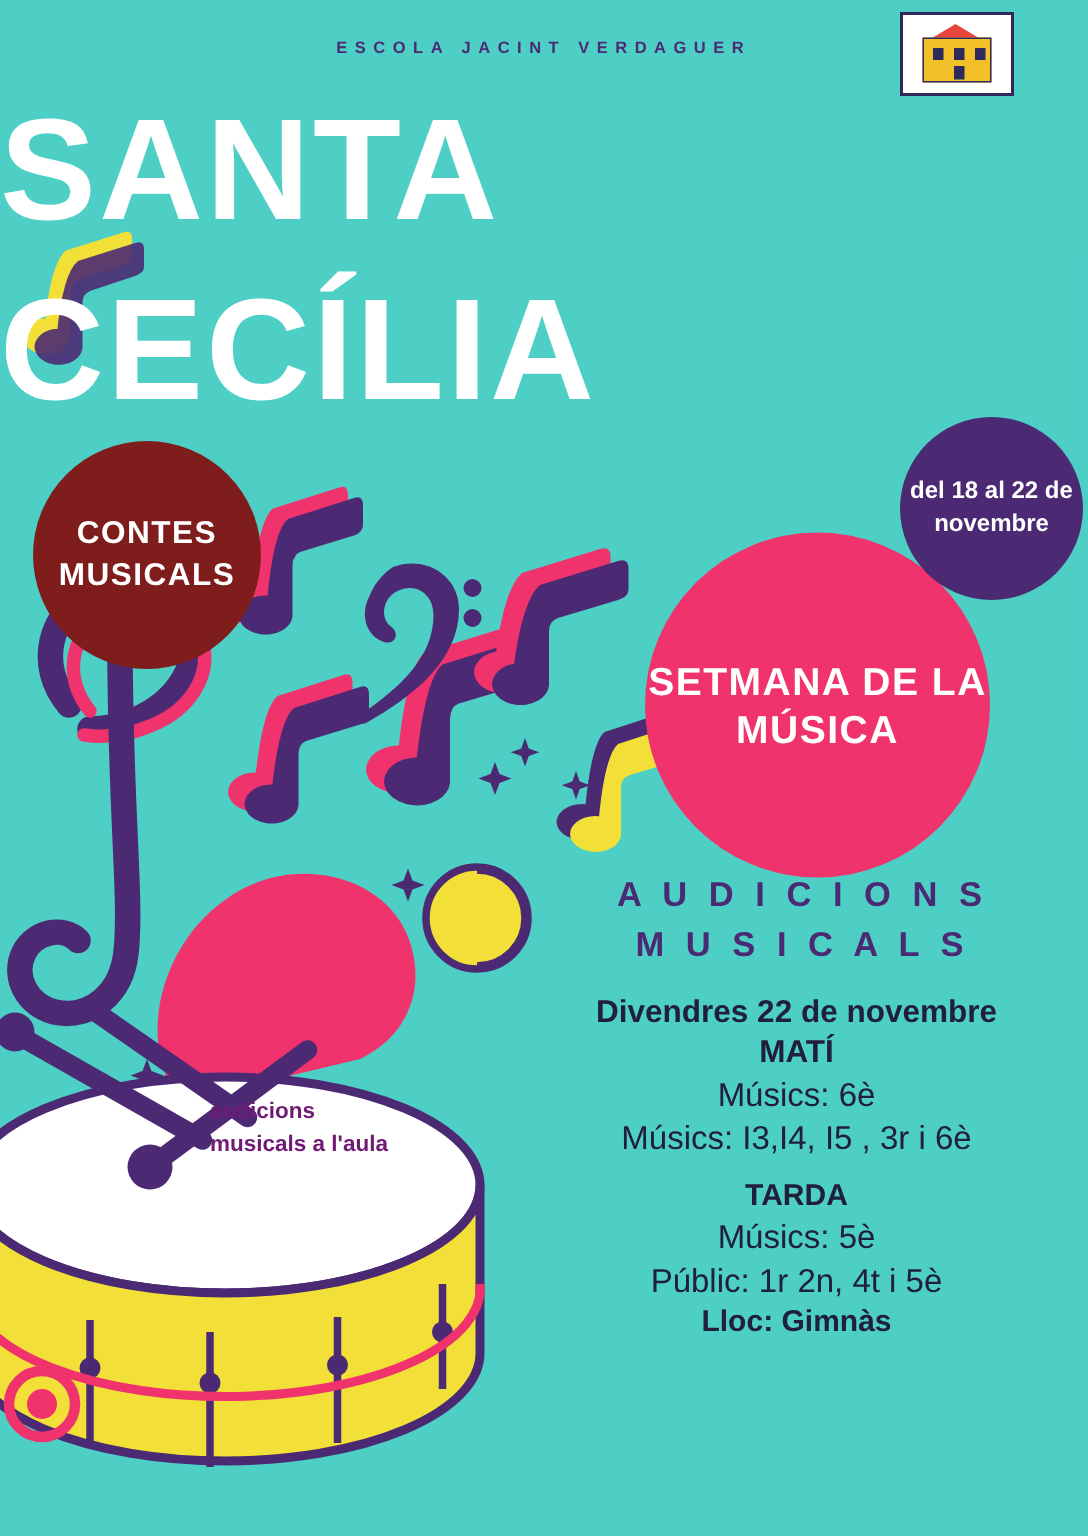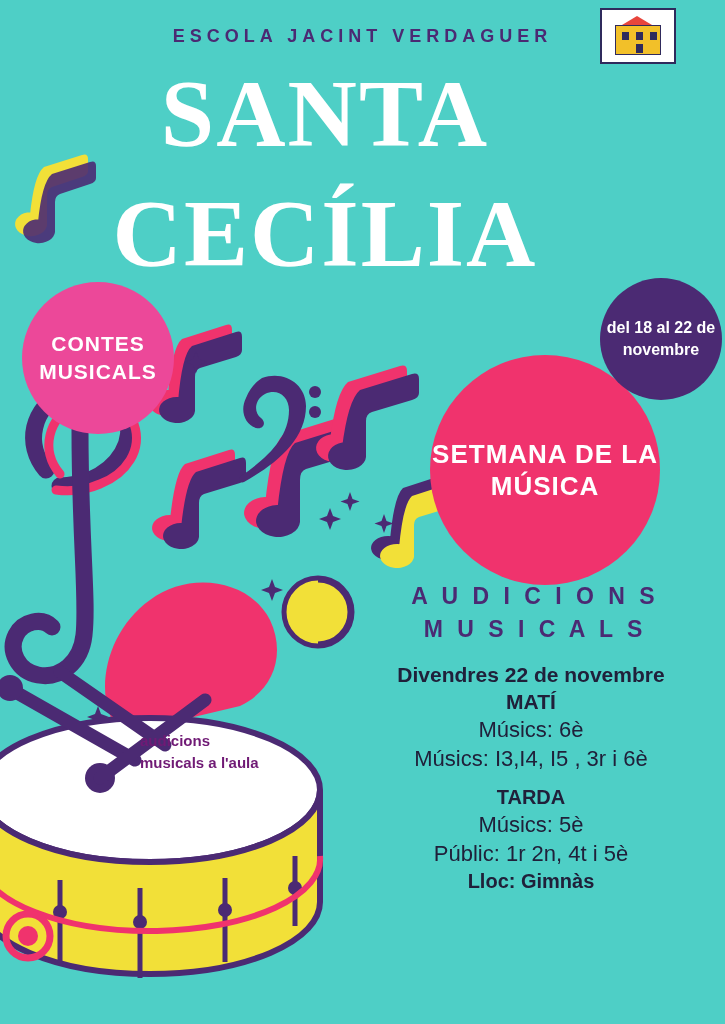--- a/index.html
+++ b/index.html
@@ -22,21 +22,21 @@
   }
 
   
   .school-name {
     position: absolute;
     top: 26px;
     left: 0;
     width: 725px;
     text-align: center;
     color: #4b2a73;
-    font-size: 18px;
+    font-size: 11px;
     font-weight: bold;
     letter-spacing: 5px;
   }
   .logo {
     position: absolute;
     top: 8px;
     left: 600px;
     width: 72px;
     height: 52px;
     background: #ffffff;
@@ -65,45 +65,43 @@
     width: 7px;
     height: 8px;
     background: #2f2a5c;
   }
 
   
   .title {
     position: absolute;
     left: 0;
     width: 650px;
-    text-align: center;
     color: #ffffff;
     font-weight: bold;
     line-height: 0.92;
     letter-spacing: 2px;
-    font-family: Liberation Serif, serif;
   }
   .title-1 { top: 70px; font-size: 96px; }
   .title-2 { top: 190px; font-size: 96px; }
 
   
   .circle {
     position: absolute;
     border-radius: 50%;
     display: flex;
     align-items: center;
     justify-content: center;
     text-align: center;
     color: #ffffff;
     font-weight: bold;
   }
   .circle-contes {
-    left: 22px; top: 282px;
+    left: 22px; top: 294px;
     width: 152px; height: 152px;
-    background: #ec4899;
+    background: #7f1d1d;
     font-size: 21px;
     line-height: 1.35;
     letter-spacing: 1px;
   }
   .circle-taller {
     left: 20px; top: 490px;
     width: 140px; height: 140px;
     background: #4b2a73;
     font-size: 19px;
     line-height: 1.3;

